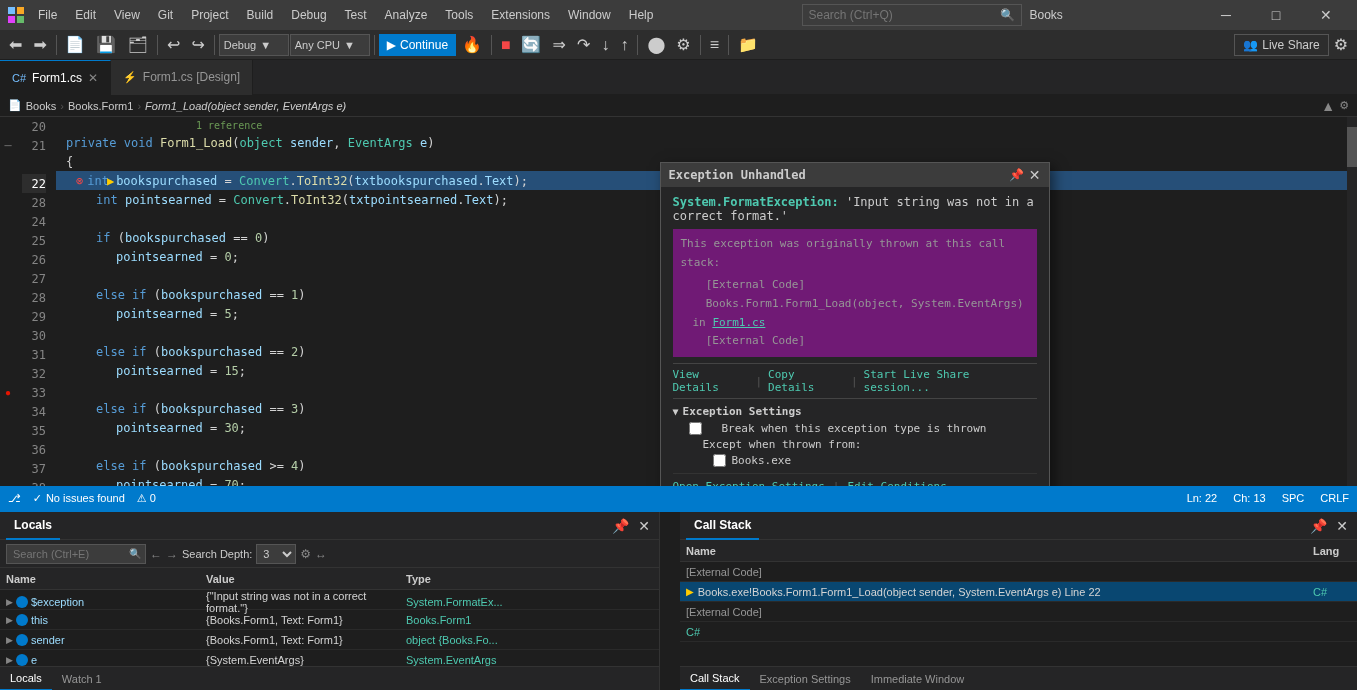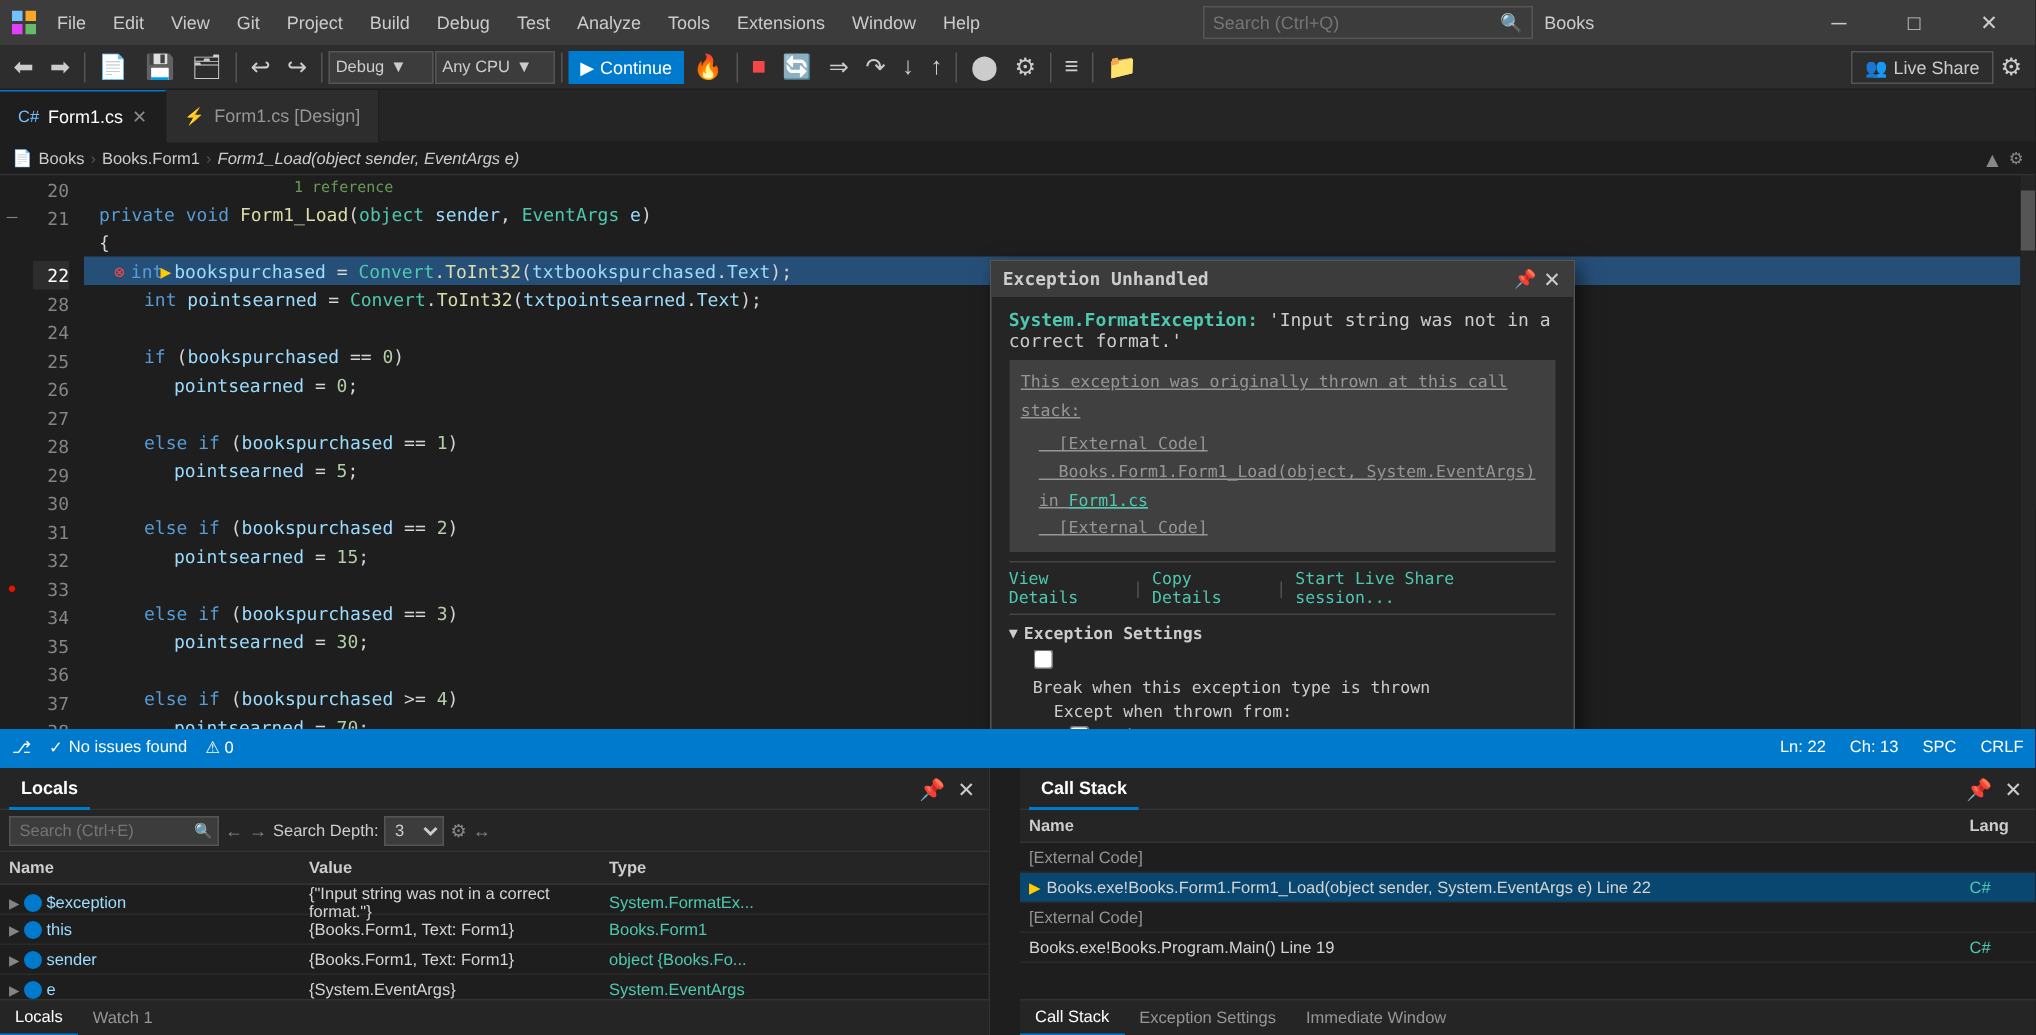--- a/index.html
+++ b/index.html
@@ -335,58 +335,58 @@
       <div class="code-line" style="padding-left:40px;"></div>
 
       <div class="code-line" style="padding-left:40px;">
         <span class="kw">else if </span><span>(</span><span class="var">bookspurchased</span><span> &gt;= </span><span class="num">4</span><span>)</span>
       </div>
 
       <div class="code-line" style="padding-left:60px;">
         <span class="var">pointsearned</span><span> = </span><span class="num">70</span><span>;</span>
       </div>
 
-      <div id="exception-popup" style="position:absolute;top:56px;left:310px;width:390px;background:#252526;border:1px solid #555;z-index:100;box-shadow:4px 4px 12px rgba(0,0,0,0.5);">
+      <div id="exception-popup" style="position:absolute;top:45px;left:310px;width:390px;background:#252526;border:1px solid #555;z-index:100;box-shadow:4px 4px 12px rgba(0,0,0,0.5);">
 
         <div style="display:flex;align-items:center;justify-content:space-between;background:#3c3c3c;padding:4px 8px;">
           <span style="color:#ccc;font-size:12px;font-weight:bold;">Exception Unhandled</span>
           <div style="display:flex;gap:4px;">
             <button style="background:transparent;border:none;color:#ccc;cursor:pointer;font-size:12px;">📌</button>
             <button style="background:transparent;border:none;color:#ccc;cursor:pointer;font-size:14px;">✕</button>
           </div>
         </div>
 
         <div style="padding:8px 12px;">
 
           <div style="font-size:12px;font-weight:bold;color:#e8e8e8;margin-bottom:6px;">
             <span style="color:#4ec9b0;">System.FormatException:</span>
             <span style="color:#ccc;font-weight:normal;">'Input string was not in a correct format.'</span>
           </div>
 
-          <div style="background:#404040;padding:6px 8px;font-size:11px;color:#969696;margin-bottom:6px;line-height:1.7;text-decoration:underline;">
+          <div style="background:#701a75;padding:6px 8px;font-size:11px;color:#969696;margin-bottom:6px;line-height:1.7;">
             <div style="margin-bottom:4px;">This exception was originally thrown at this call stack:</div>
             <div style="padding-left:12px;">&nbsp;&nbsp;[External Code]</div>
             <div style="padding-left:12px;">&nbsp;&nbsp;Books.Form1.Form1_Load(object, System.EventArgs) in <span style="color:#4ec9b0;text-decoration:underline;cursor:pointer;">Form1.cs</span></div>
             <div style="padding-left:12px;">&nbsp;&nbsp;[External Code]</div>
           </div>
 
           <div style="display:flex;gap:6px;padding:4px 0;font-size:11px;border-top:1px solid #444;border-bottom:1px solid #444;margin-bottom:6px;align-items:center;">
             <span style="color:#4ec9b0;cursor:pointer;">View Details</span>
             <span style="color:#555;">|</span>
             <span style="color:#4ec9b0;cursor:pointer;">Copy Details</span>
             <span style="color:#555;">|</span>
             <span style="color:#4ec9b0;cursor:pointer;">Start Live Share session...</span>
           </div>
 
           <div style="font-size:11px;">
             <div style="color:#ccc;font-weight:bold;margin-bottom:4px;display:flex;align-items:center;gap:4px;cursor:pointer;">
               <span style="font-size:10px;">▼</span>
               <span>Exception Settings</span>
             </div>
-            <div style="display:flex;align-items:flex-start;gap:6px;margin:3px 0 3px 16px;color:#ccc;flex-direction:column;">
+            <div style="display:flex;align-items:flex-end;gap:20px;margin:3px 0 3px 16px;color:#ccc;">
               <input type="checkbox" style="accent-color: rgb(0, 122, 204);">
               <span>Break when this exception type is thrown</span>
             </div>
             <div style="display:flex;align-items:center;gap:6px;margin:3px 0 3px 30px;color:#ccc;">
               <span>Except when thrown from:</span>
             </div>
             <div style="display:flex;align-items:center;gap:6px;margin:3px 0 3px 40px;color:#ccc;">
               <input type="checkbox" style="accent-color: rgb(0, 122, 204);">
               <span>Books.exe</span>
             </div>
@@ -529,21 +529,20 @@
             <span style="color:#ffcc00;font-size:10px;">▶</span>
             Books.exe!Books.Form1.Form1_Load(object sender, System.EventArgs e) Line 22
           </div>
           <div style="padding:0 6px;font-size:11px;color:#4ec9b0;">C#</div>
         </div>
         <div style="display:grid;grid-template-columns:1fr 50px;height:20px;align-items:center;border-bottom:1px solid #2a2a2a;">
           <div style="padding:0 6px;font-size:11px;color:#969696;">[External Code]</div>
           <div style="padding:0 6px;font-size:11px;color:#969696;"></div>
         </div>
         <div style="display:grid;grid-template-columns:1fr 50px;height:20px;align-items:center;border-bottom:1px solid #2a2a2a;">
-          <div style="padding:0 6px;font-size:11px;color:#d4d4d4;">Books.exe!Books.Program.Main() Line 19</div>
           <div style="padding:0 6px;font-size:11px;color:#4ec9b0;">C#</div>
         </div>
       </div>
 
       <div style="display:flex;background:#252526;border-top:1px solid #333;height:24px;align-items:center;">
         <span style="padding:0 10px;font-size:11px;color:#fff;border-bottom:2px solid #007acc;height:24px;display:flex;align-items:center;cursor:pointer;">Call Stack</span>
         <span style="padding:0 10px;font-size:11px;color:#969696;height:24px;display:flex;align-items:center;cursor:pointer;">Exception Settings</span>
         <span style="padding:0 10px;font-size:11px;color:#969696;height:24px;display:flex;align-items:center;cursor:pointer;">Immediate Window</span>
       </div>
     </div>

